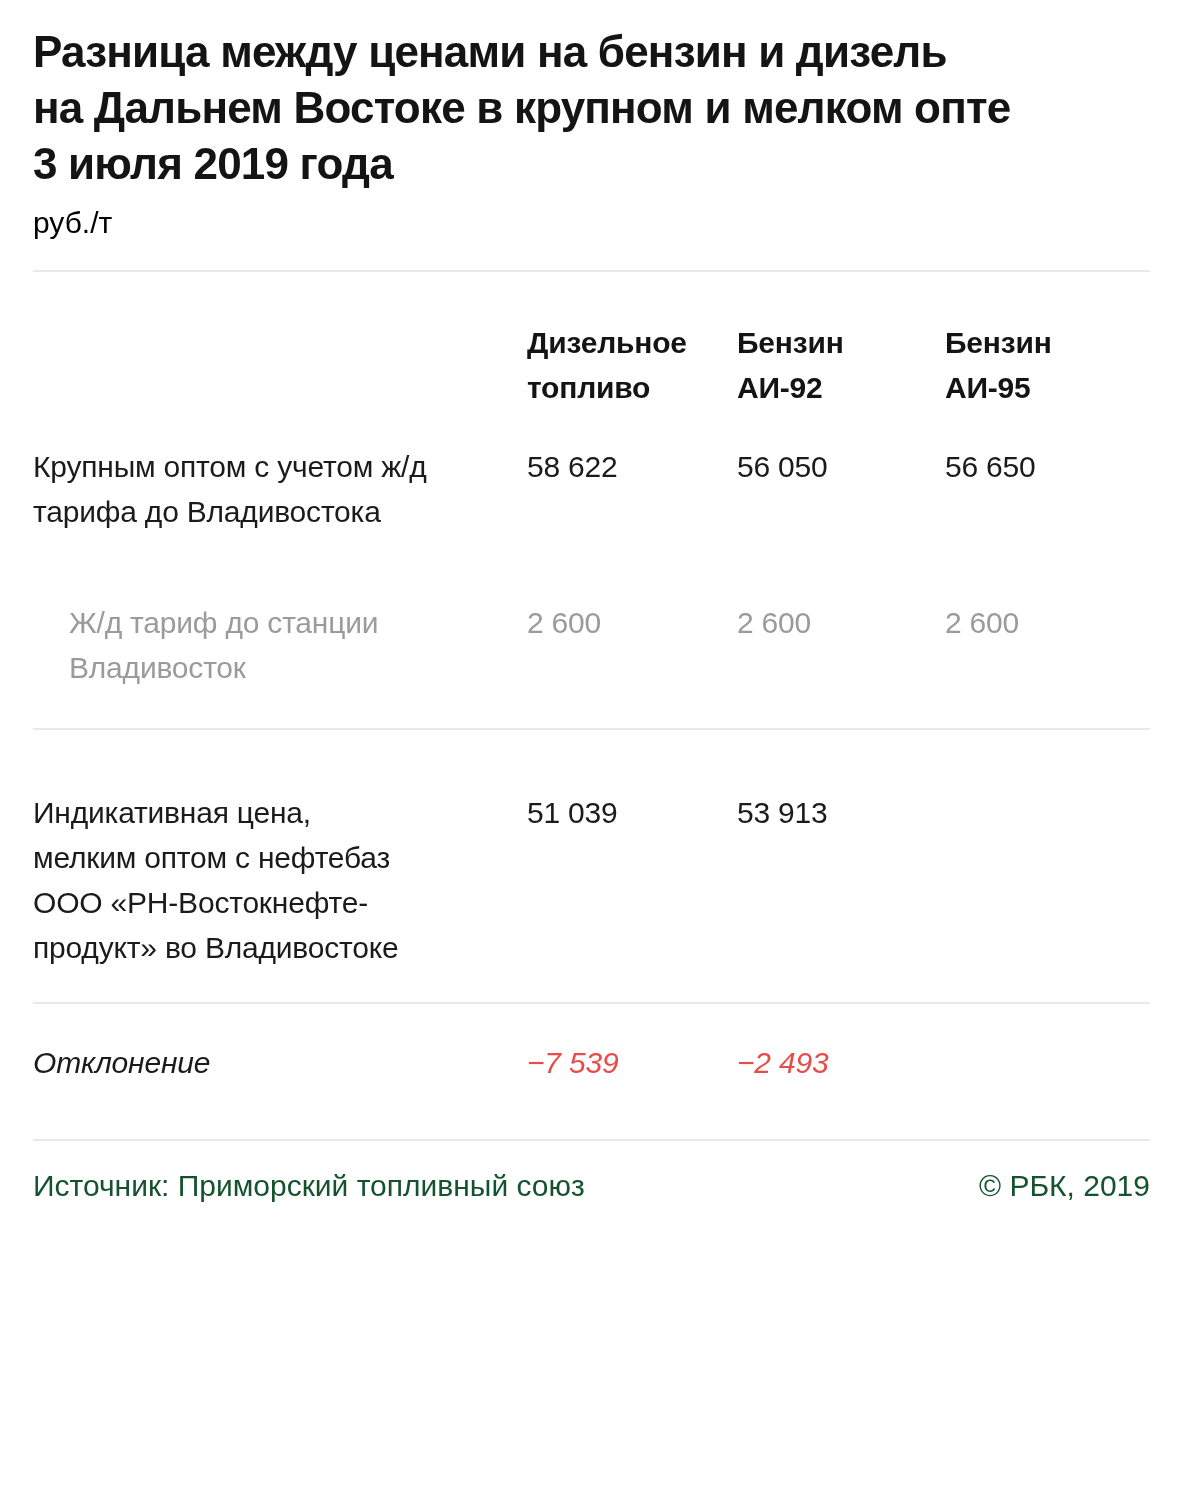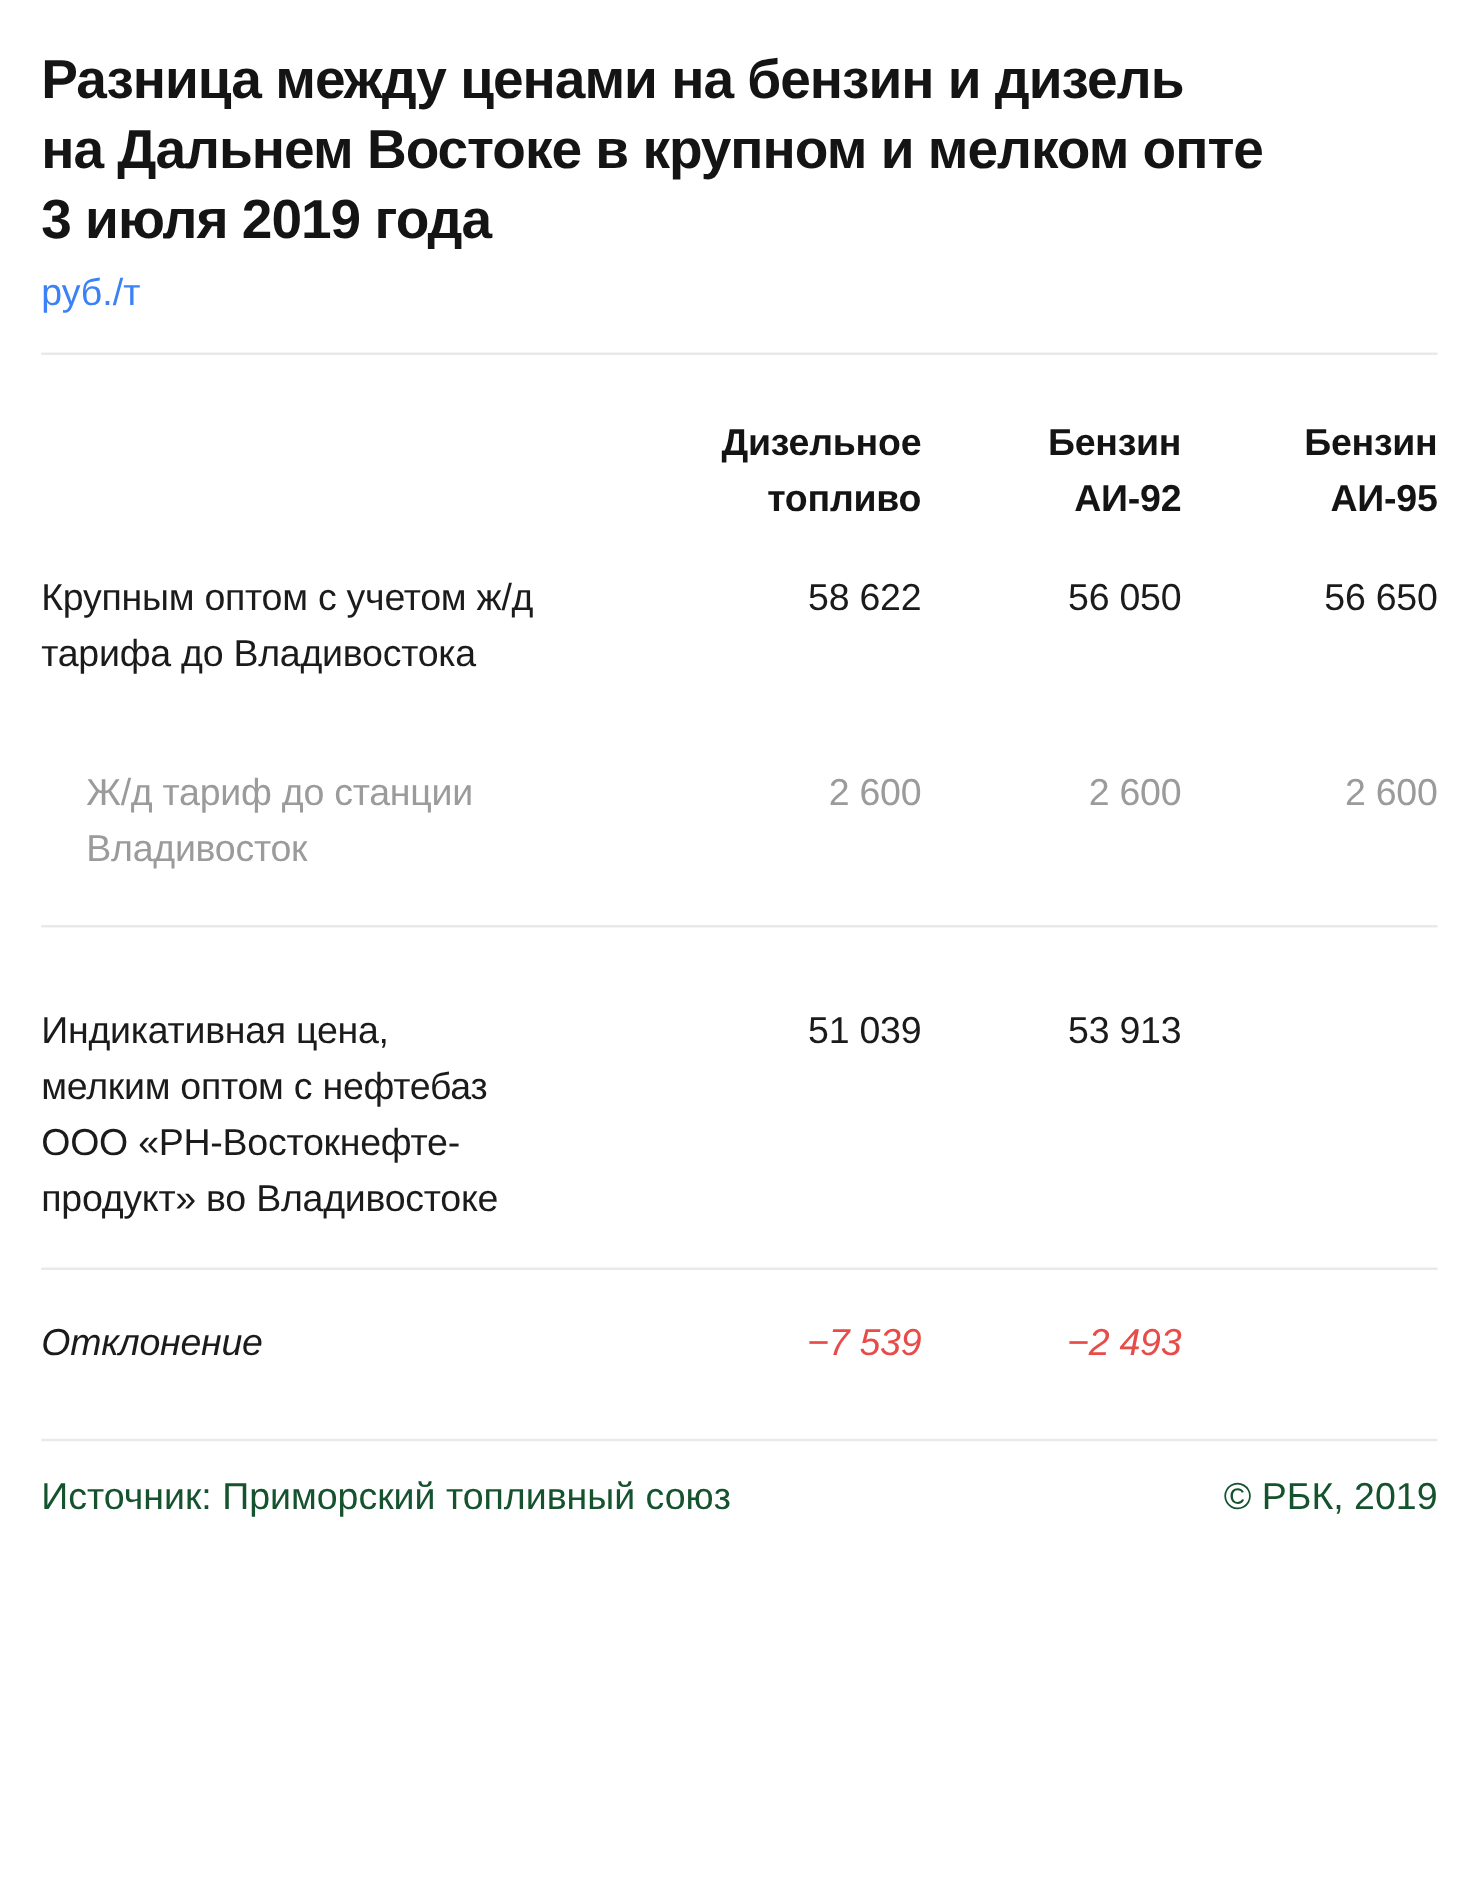--- a/index.html
+++ b/index.html
@@ -1,52 +1,52 @@
 <!DOCTYPE html>
 <html><head>
 <meta charset="utf-8">
 <style>
   html, body { margin: 0; padding: 0; background: #ffffff; }
   .page {
     width: 1180px;
     box-sizing: border-box;
-    padding: 36px 30px 31px 33px;
+    padding: 24px 30px 31px 33px;
     font-family: "Liberation Sans", "DejaVu Sans", sans-serif;
     color: #1b1b1b;
     background: #ffffff;
   }
   .pre { white-space: pre-line; }
   .title {
     margin: 0;
     font-size: 44px;
     line-height: 56px;
     font-weight: 800;
     letter-spacing: -0.8px;
     color: #141414;
   }
   .unit {
     margin-top: 14px;
     font-size: 30px;
     line-height: 34px;
-    color: #3b82f6;
+    color: #000000;
   }
   .divider { height: 2px; background: #e9e9e9; }
   .d1 { margin-top: 30px; }
   .d2 { margin-top: 38px; }
   .d3 { margin-top: 32px; }
   .d4 { margin-top: 54px; }
   .grid {
     display: grid;
     grid-template-columns: minmax(0,1fr) 210px 208px 205px;
     font-size: 30px;
     line-height: 45px;
     letter-spacing: -0.2px;
   }
   .header-row { margin-top: 48px; font-weight: 700; color: #141414; }
-  .num { text-align: right; }
+  .num { }
   .row1 { margin-top: 34px; }
   .row2 { margin-top: 64px; }
   .row3 { margin-top: 66px; }
   .row4 { margin-top: 60px; }
   .row5 { margin-top: 36px; font-style: italic; }
   .sub { color: #9b9b9b; }
   .sub .label { padding-left: 36px; }
   .red .num { color: #e84c49; }
   .footer {
     margin-top: 28px;

